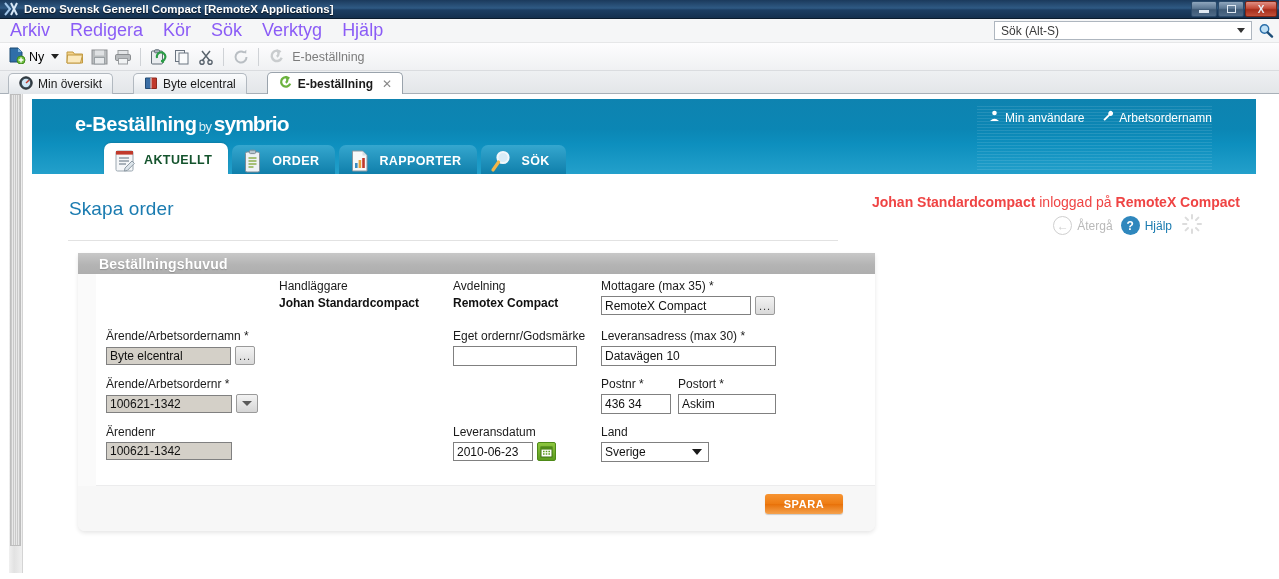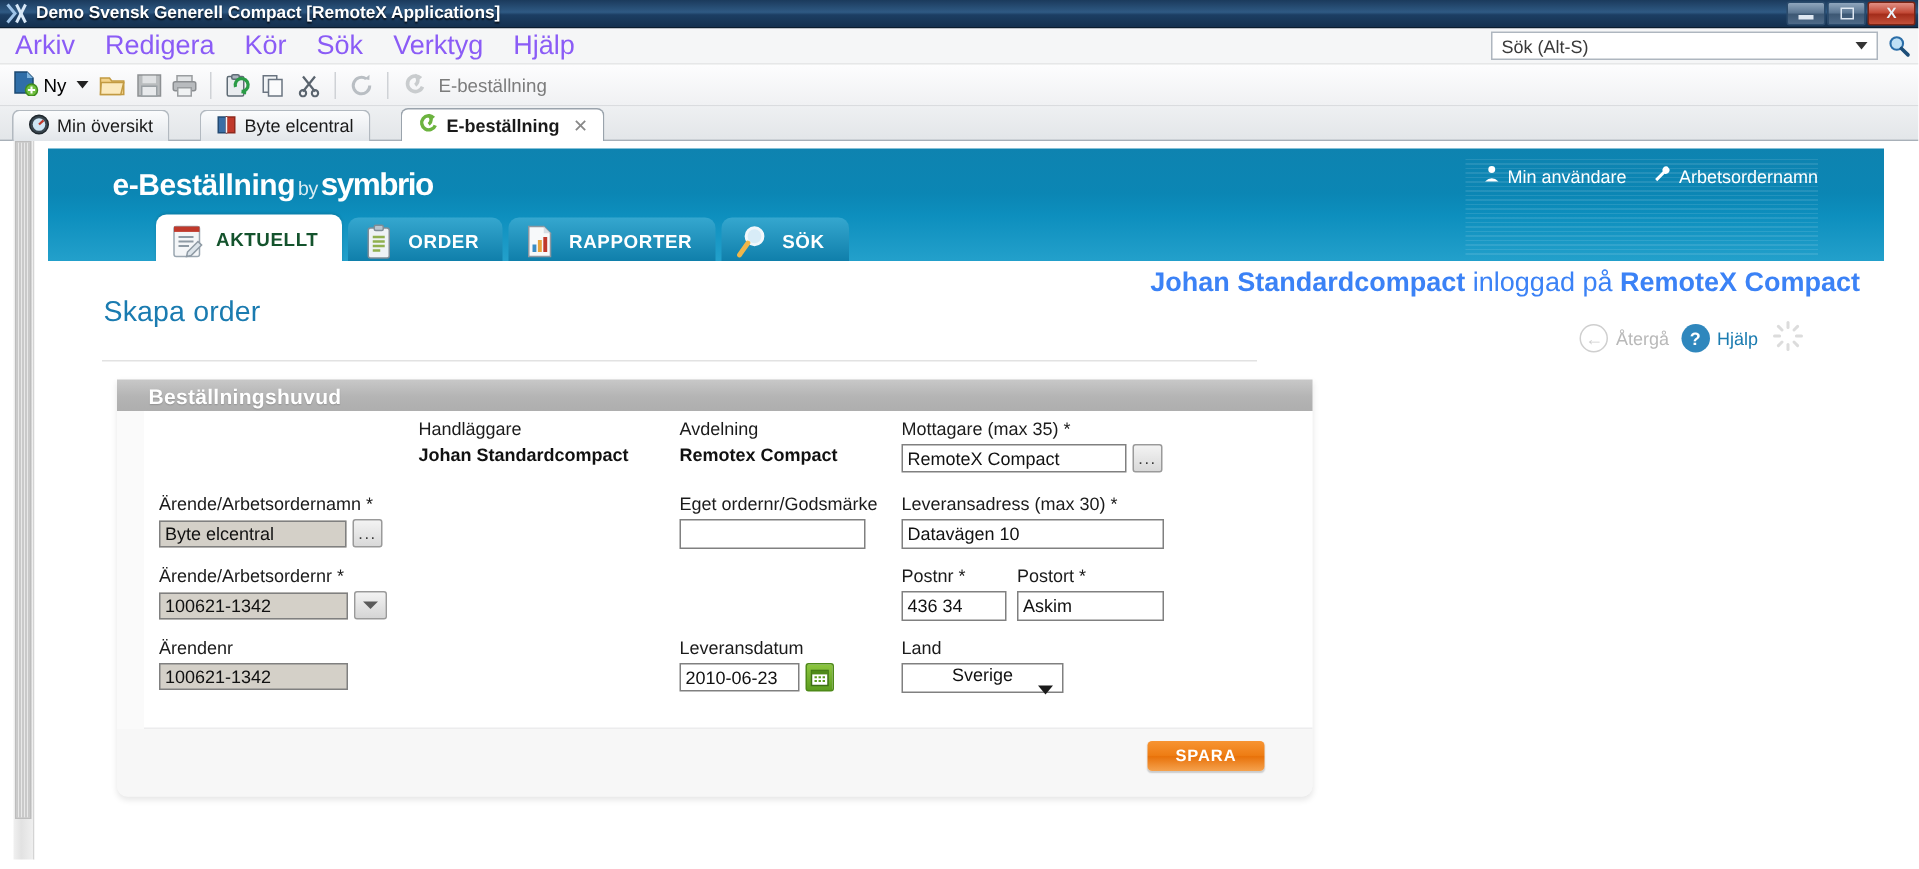--- a/index.html
+++ b/index.html
@@ -159,21 +159,21 @@
   }
   .ntab.active{
     background:#fff;color:#14532d;height:33px;
     box-shadow:0 -1px 2px rgba(0,0,0,.12);
   }
   .ntab .ic{width:26px;height:26px;display:flex;align-items:center;justify-content:center;flex:none;}
 
   
   .appbody{position:absolute;left:9px;top:80px;width:1224px;bottom:0;background:#fff;}
   .loginline{
-    position:absolute;right:16px;top:4px;font-size:18px;color:#3b82f6;white-space:nowrap;
+    position:absolute;right:16px;top:20px;font-size:14px;color:#ef4444;white-space:nowrap;
   }
   .loginline b{font-weight:bold;}
   .pagetitle{
     position:absolute;left:37px;top:24px;
     font-size:19px;color:#1a7bb0;letter-spacing:.1px;
   }
   .toolrow{
     position:absolute;right:52px;top:38px;display:flex;align-items:center;gap:8px;
   }
   .tr-item{display:flex;align-items:center;gap:5px;font-size:12px;}
@@ -255,21 +255,20 @@
   .calbtn{
     width:19px;height:19px;border-radius:2px;
     background:linear-gradient(to bottom,#8cc63f,#5c9c1f);
     border:1px solid #4e8a18;
     display:flex;align-items:center;justify-content:center;
   }
   .sel{
     height:20px;border:1px solid #808080;background:#fff;
     display:flex;align-items:center;padding:0 3px;font-size:12px;color:#111;
     position:relative;
-    flex-direction:column;
   }
   .sel .ar{
     margin-left:auto;width:0;height:0;border-left:5px solid transparent;
     border-right:5px solid transparent;border-top:6px solid #1a1a1a;margin-right:3px;
   }
   .botstrip{
     position:absolute;left:0;right:0;bottom:0;height:10px;background:#fff;
   }
 </style>
 </head>

